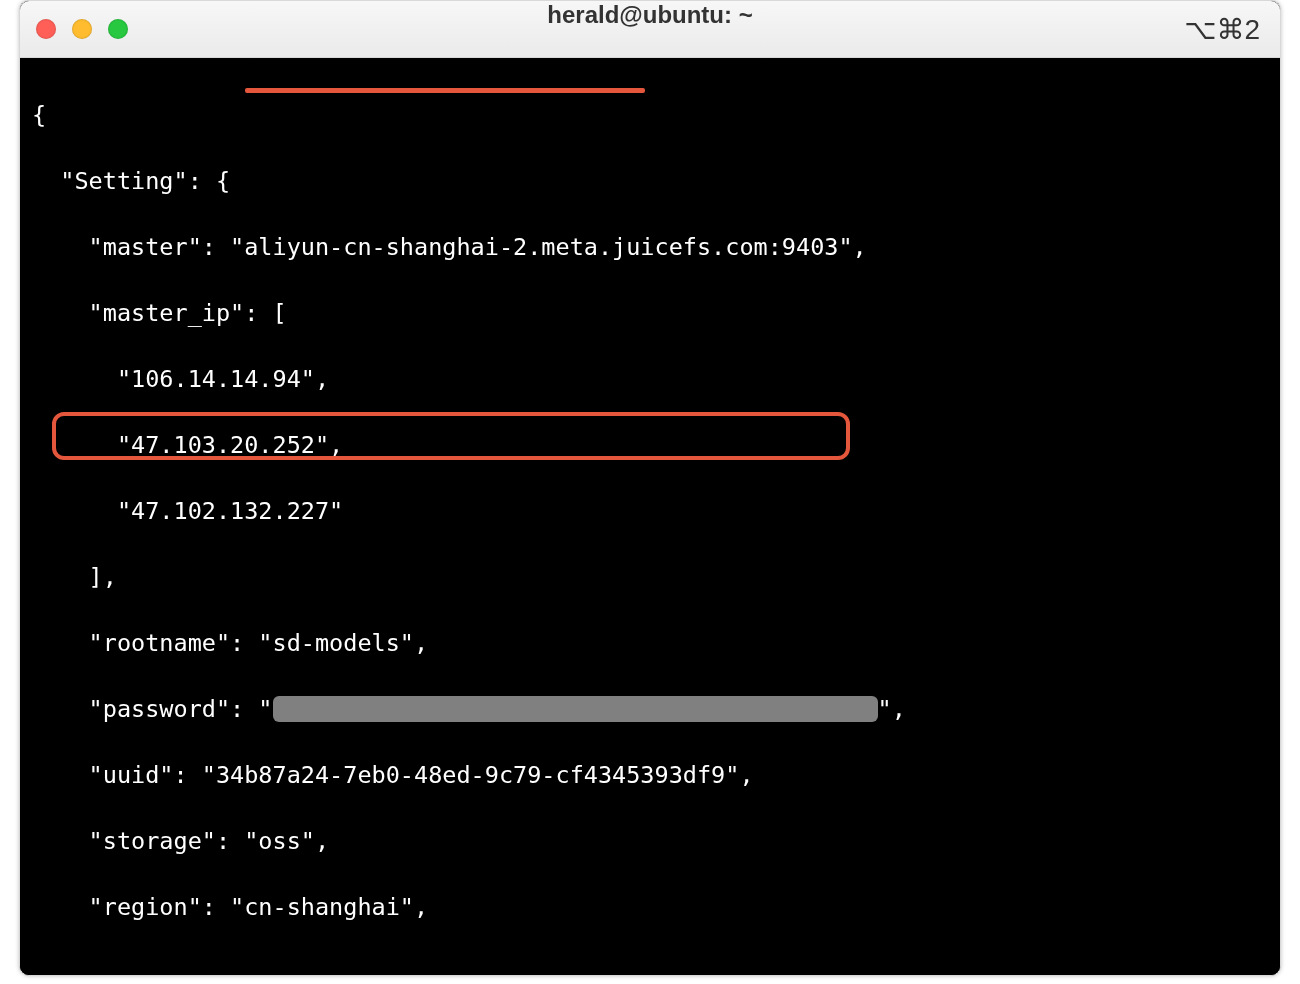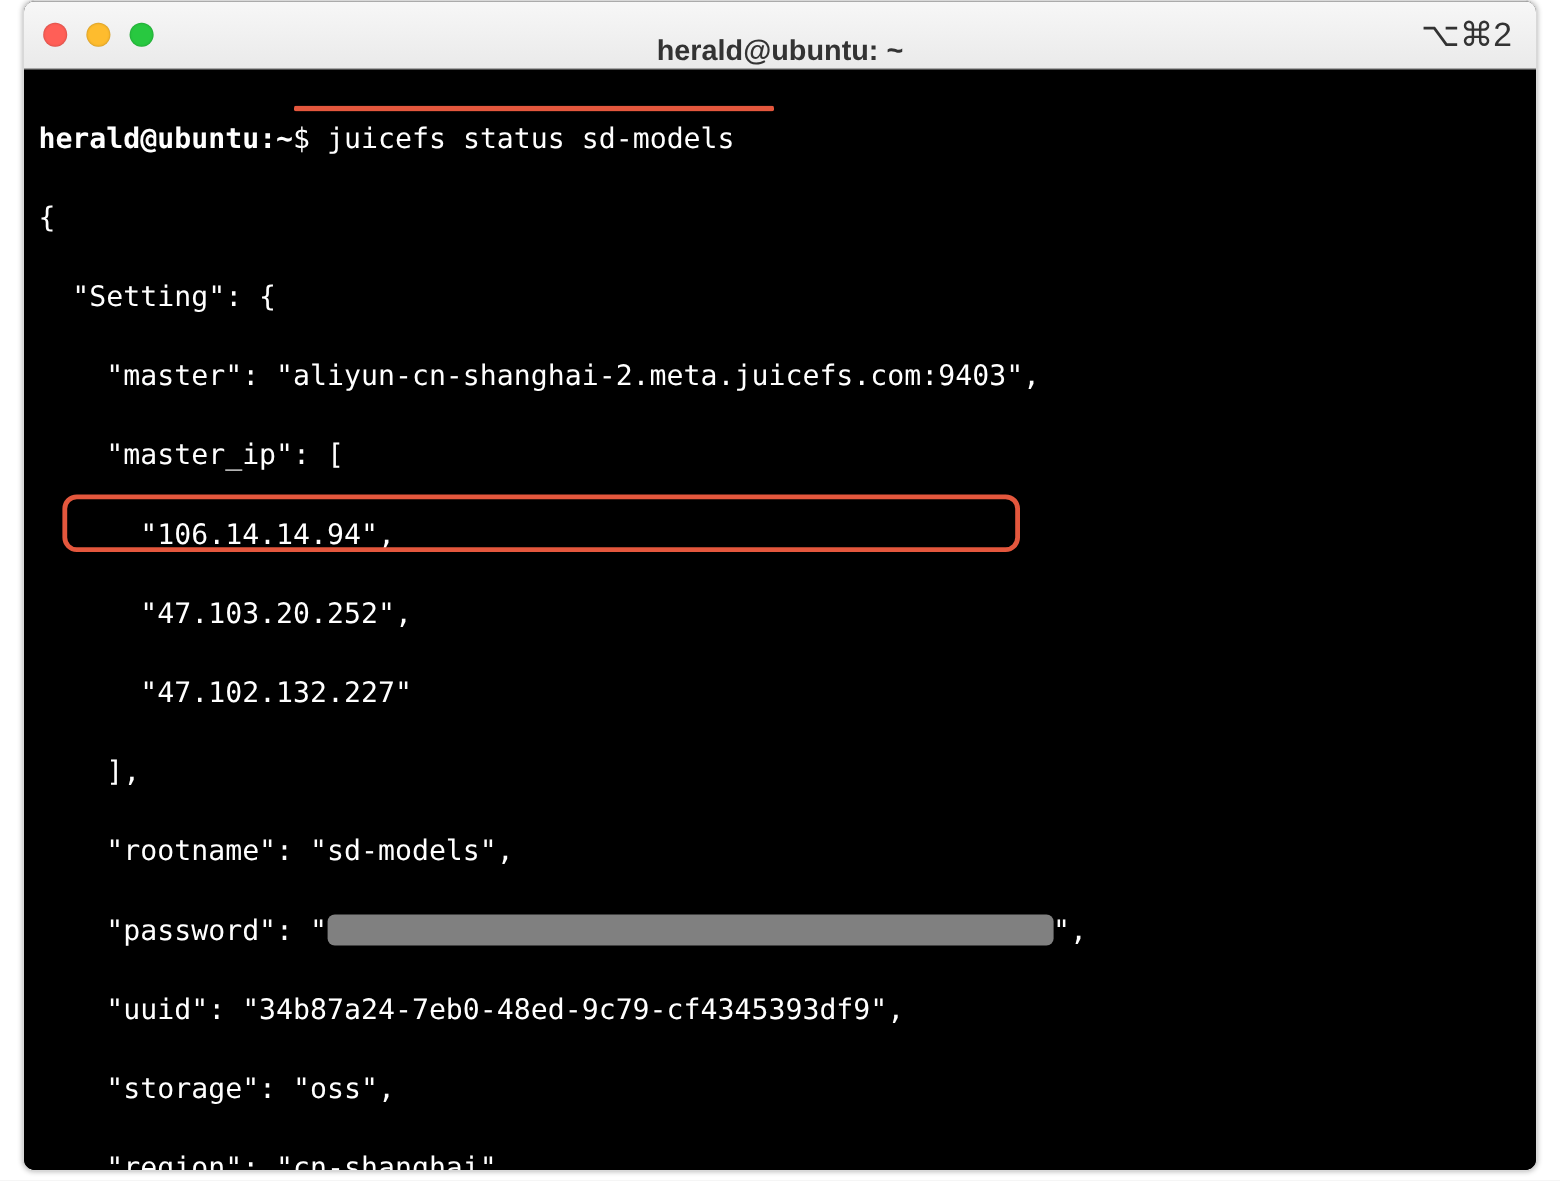--- a/index.html
+++ b/index.html
@@ -37,21 +37,21 @@
     background: var(--terminal-bg);
   }
 
   
   .titlebar {
     position: relative;
     height: 56px;
     background: linear-gradient(#f7f7f7,#eaeaea);
     border-bottom: 1px solid var(--titlebar-border);
     display: flex;
-    align-items: flex-end;
+    align-items: flex-start;
     font-family: -apple-system, "Helvetica Neue", Arial, sans-serif;
   }
 
   .traffic-lights {
     position: absolute;
     left: 16px;
     top: 50%;
     transform: translateY(-50%);
     display: flex;
     gap: 16px;
@@ -141,21 +141,20 @@
     <div class="traffic-lights">
       <div class="dot red"></div>
       <div class="dot yellow"></div>
       <div class="dot green"></div>
     </div>
     <div class="title-text">herald@ubuntu: ~</div>
     <div class="shortcut">⌥⌘2</div>
   </div>
 
   <div class="terminal">
-<span class="line"><span class="prompt-user">herald@ubuntu</span><span class="prompt-sep">:</span><span class="prompt-path">~</span><span class="prompt-sym">$</span> <span>juicefs status sd-models</span></span>
 <span class="line">{</span>
 <span class="line">  "Setting": {</span>
 <span class="line">    "master": "aliyun-cn-shanghai-2.meta.juicefs.com:9403",</span>
 <span class="line">    "master_ip": [</span>
 <span class="line">      "106.14.14.94",</span>
 <span class="line">      "47.103.20.252",</span>
 <span class="line">      "47.102.132.227"</span>
 <span class="line">    ],</span>
 <span class="line">    "rootname": "sd-models",</span>
 <span class="line"><span>    "password": "</span><span class="redacted" style="width:605px"></span><span>",</span></span>

